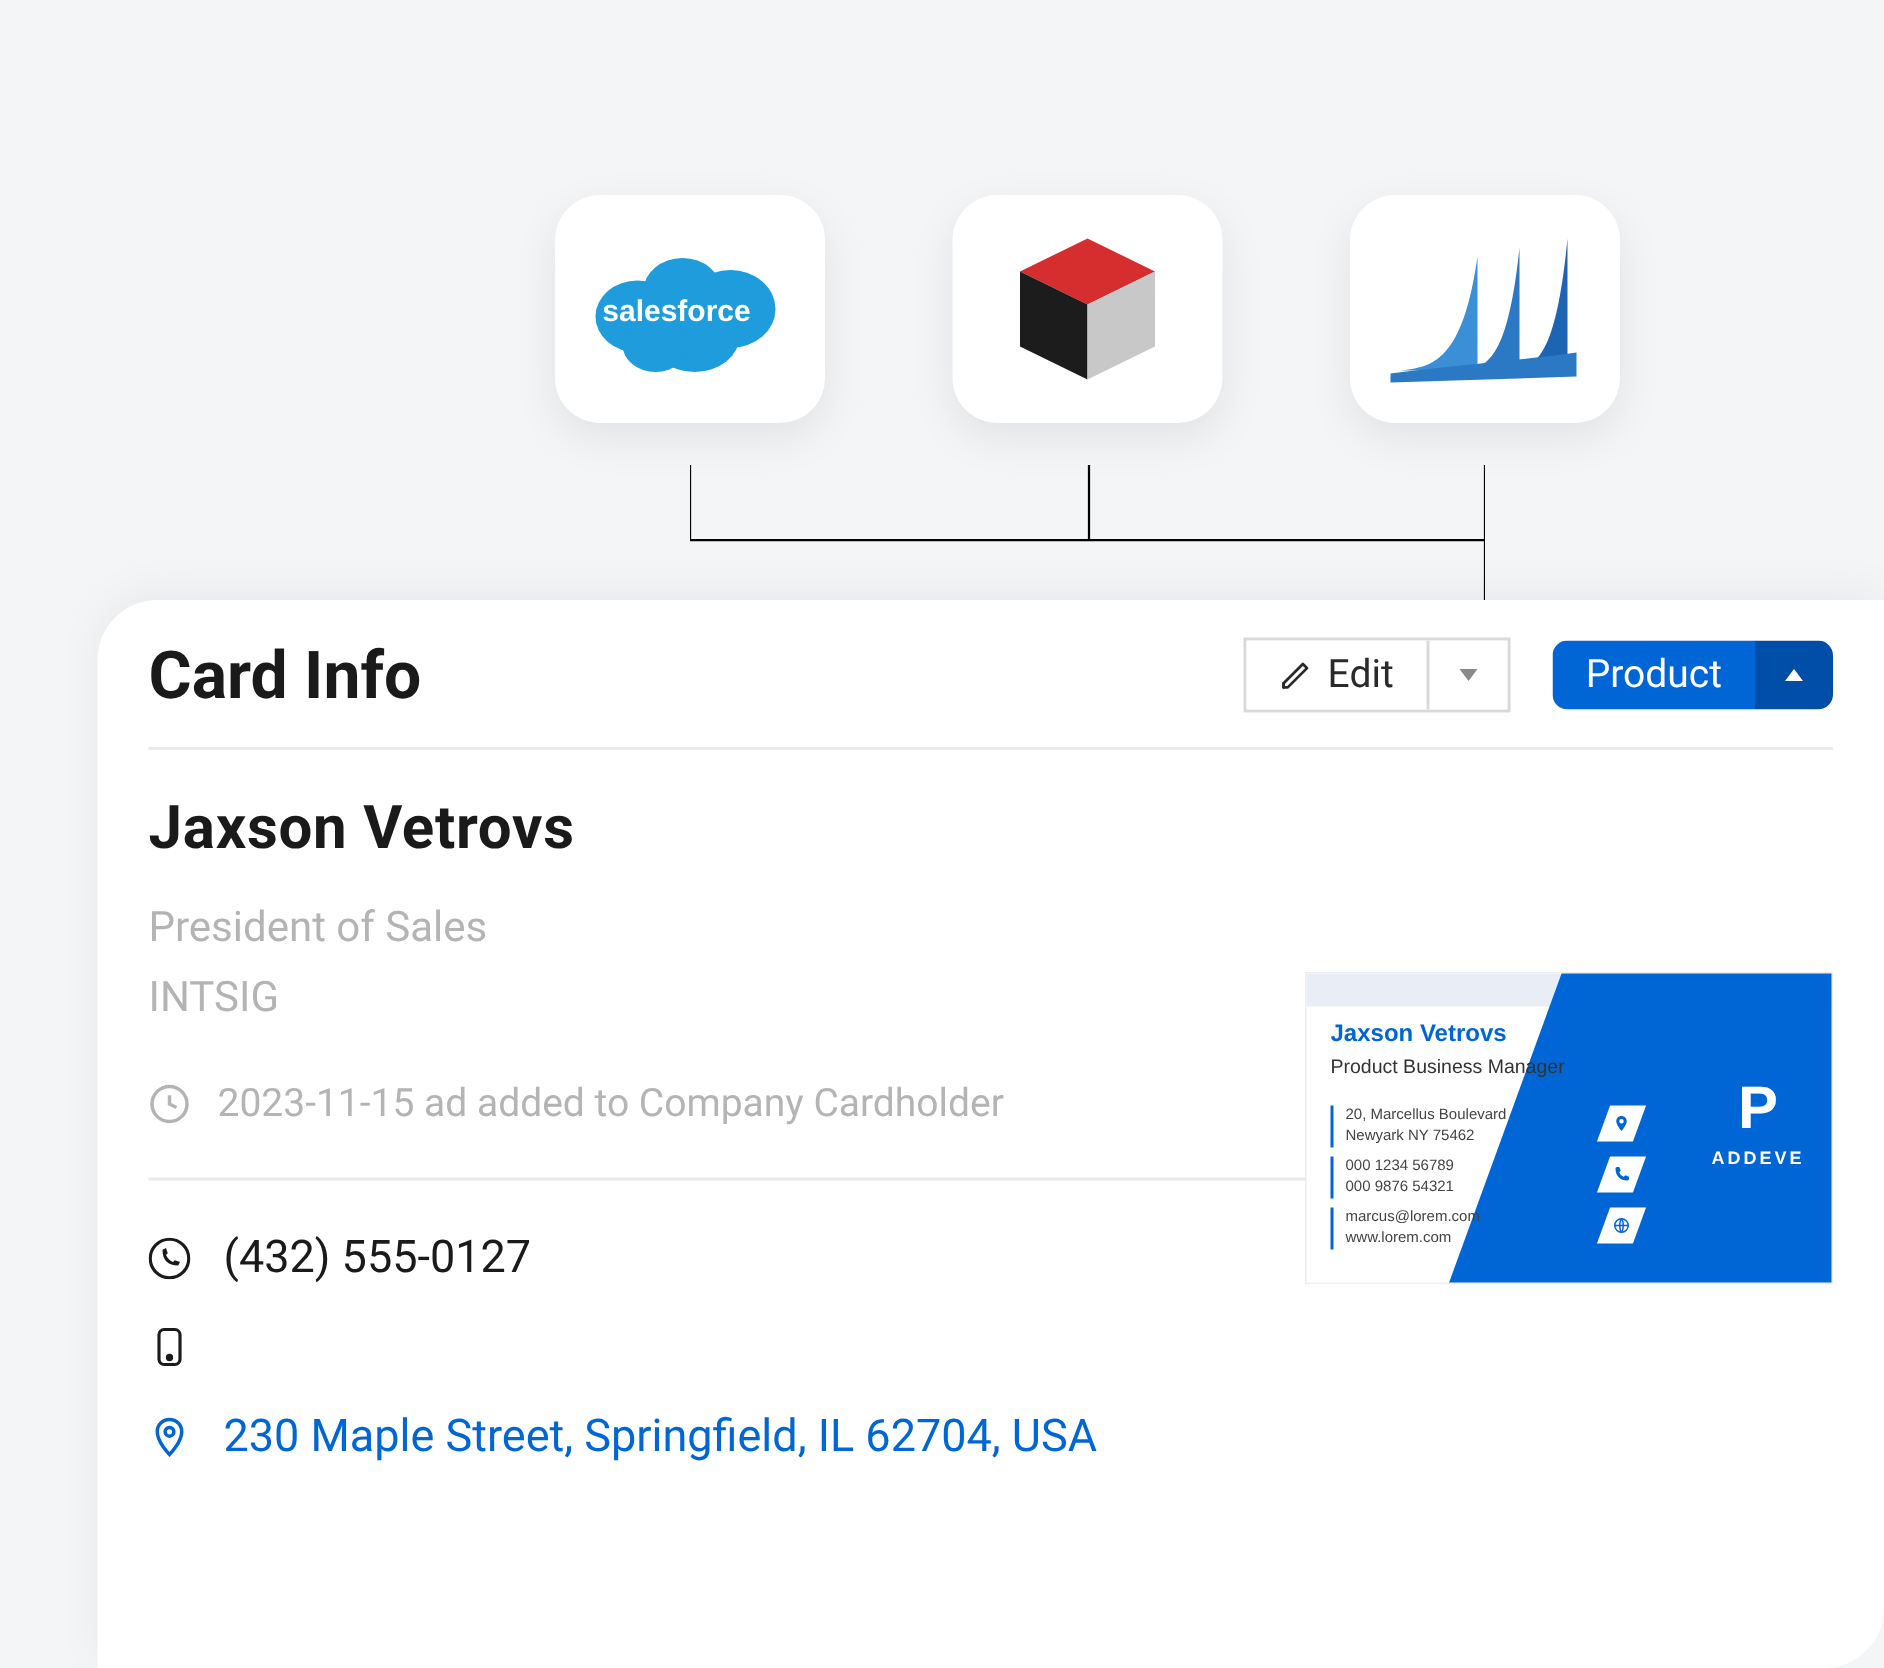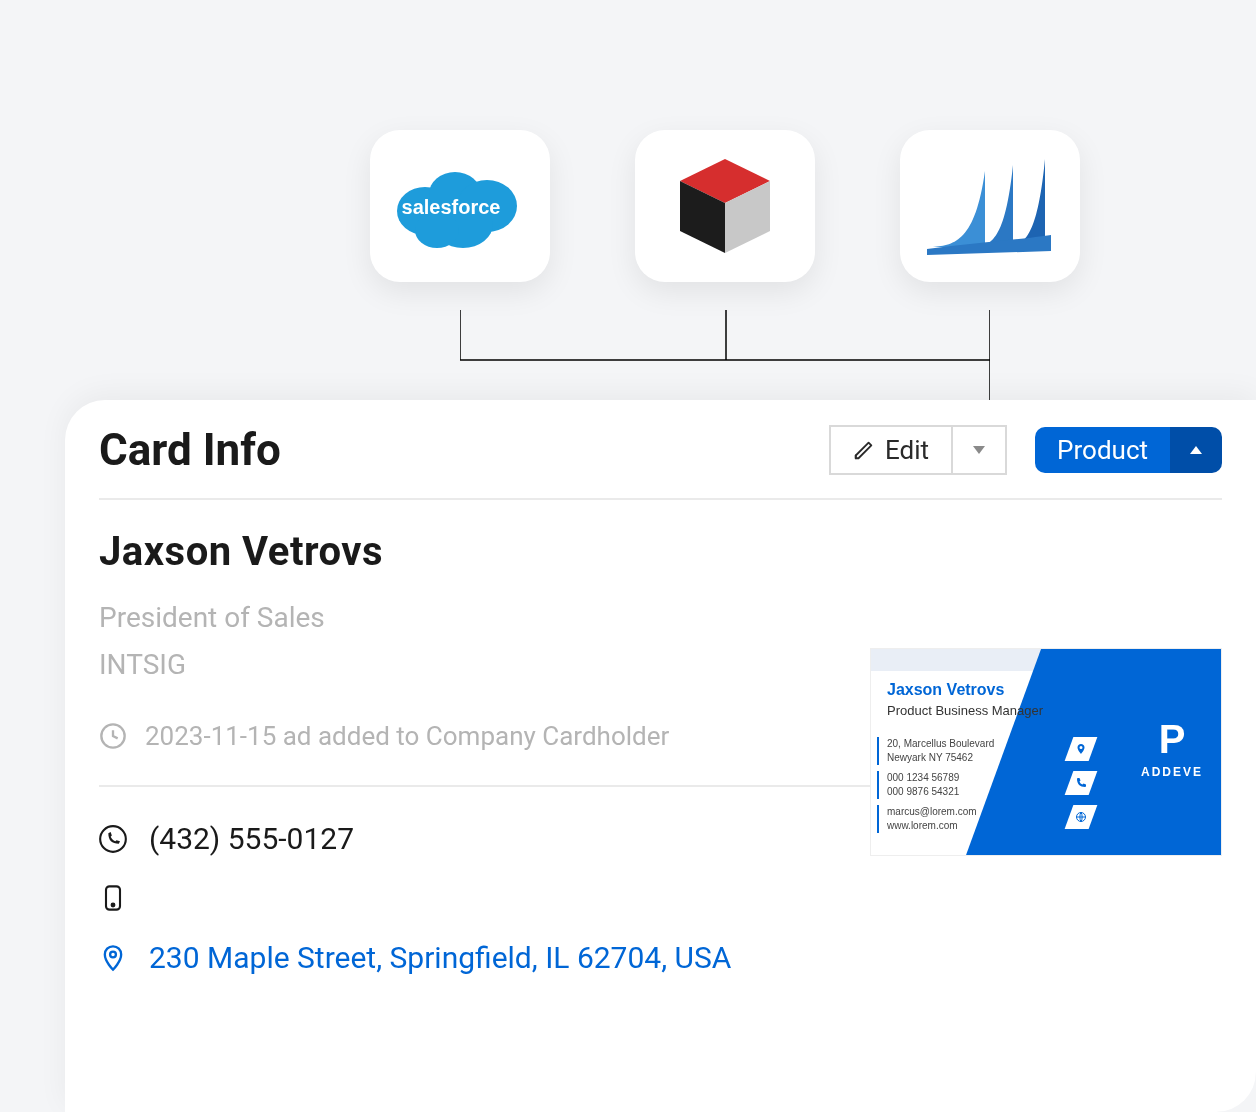--- a/index.html
+++ b/index.html
@@ -207,21 +207,21 @@
     font-size:16px;
   }
   .bizcard .role{
     position:absolute;
     left:16px; top:54px;
     color:#333;
     font-size:13px;
   }
   .bizcard .info{
     position:absolute;
-    left:6px; top:88px;
+    left:16px; top:88px;
     font-size:10px;
     color:#444;
     line-height:1.4;
   }
   .bizcard .info .grp{
     border-left:2px solid var(--blue);
     padding-left:8px;
     margin-bottom:6px;
   }
   .bizcard .brand{

